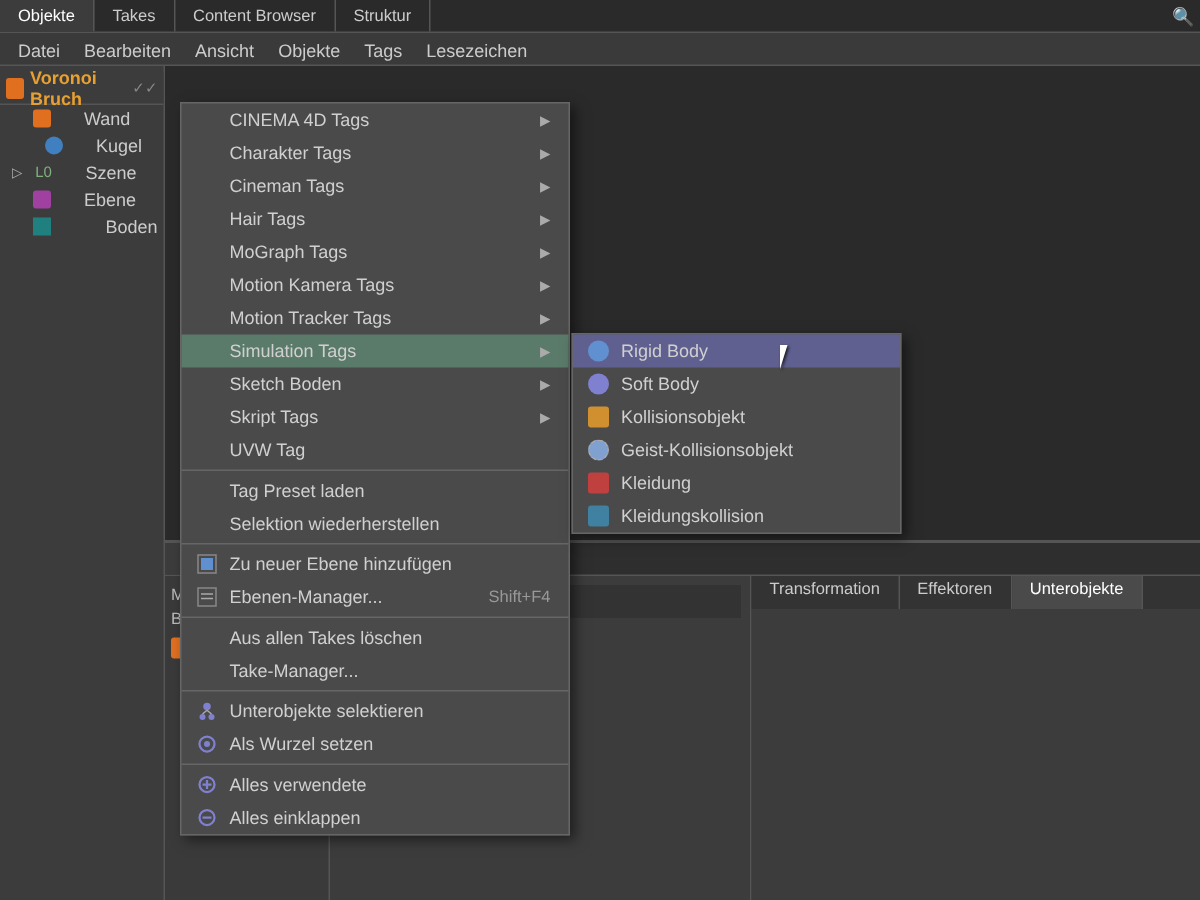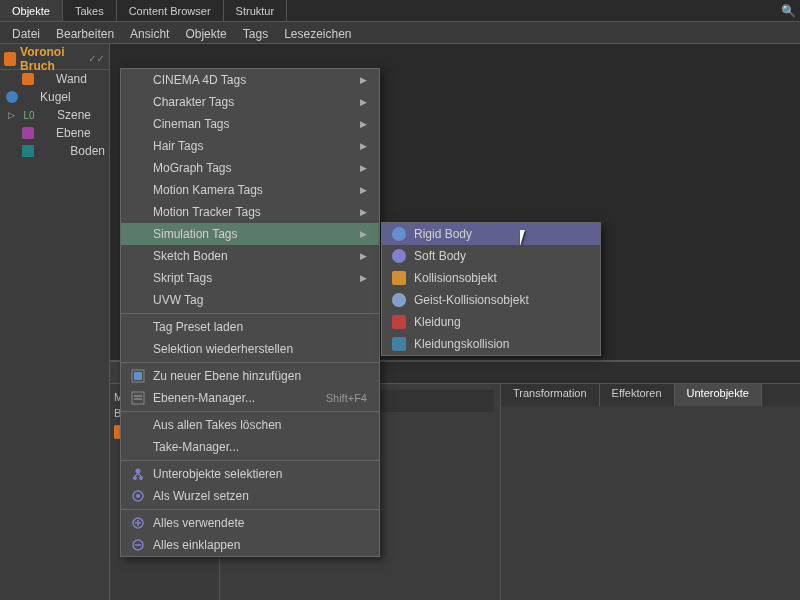--- a/index.html
+++ b/index.html
@@ -413,21 +413,21 @@
       <span class="voronoi-name">Voronoi Bruch</span>
       <span class="check-icons">✓✓</span>
     </div>
 
     <div class="tree-item" style="padding-left:20px;">
       <span class="item-icon">
           <div class="icon-orange"></div>
         </span>
       <span>Wand</span>
     </div>
-    <div class="tree-item" style="padding-left:4px;">
+    <div class="tree-item" style="padding-left:28px;">
       <span class="item-icon">
           <div class="icon-blue"></div>
         </span>
       <span>Kugel</span>
     </div>
     <div class="tree-item" style="padding-left:8px;">
       <span class="expand-icon">▷</span>
       <span class="item-icon" style="font-size:10px;color:#80b080;">L0</span>
       <span>Szene</span>
     </div>

